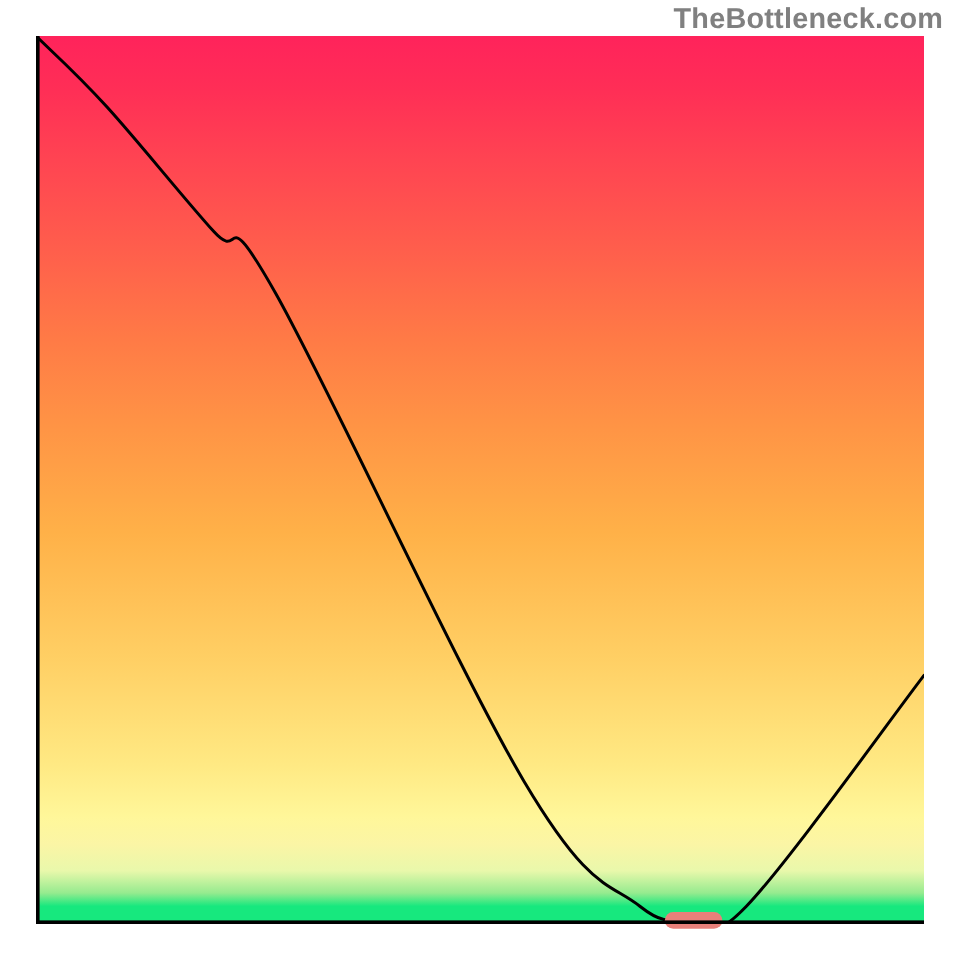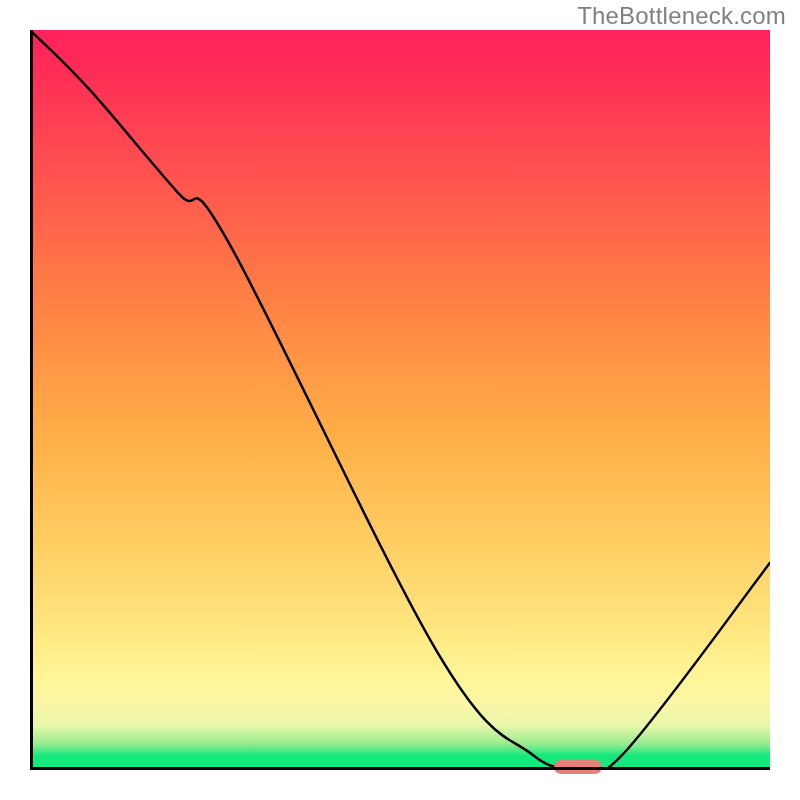--- a/index.html
+++ b/index.html
@@ -14,21 +14,21 @@
   .stage {
     position: relative;
     width: 800px;
     height: 800px;
   }
   .watermark {
     position: absolute;
     right: 14px;
     top: 2px;
     font-size: 24px;
-    font-weight: 400;
+    font-weight: 700;
     color: #808080;
     letter-spacing: 0.2px;
     user-select: none;
   }
   .plot-area {
     position: absolute;
     left: 30px;
     top: 30px;
     width: 740px;
     height: 740px;

